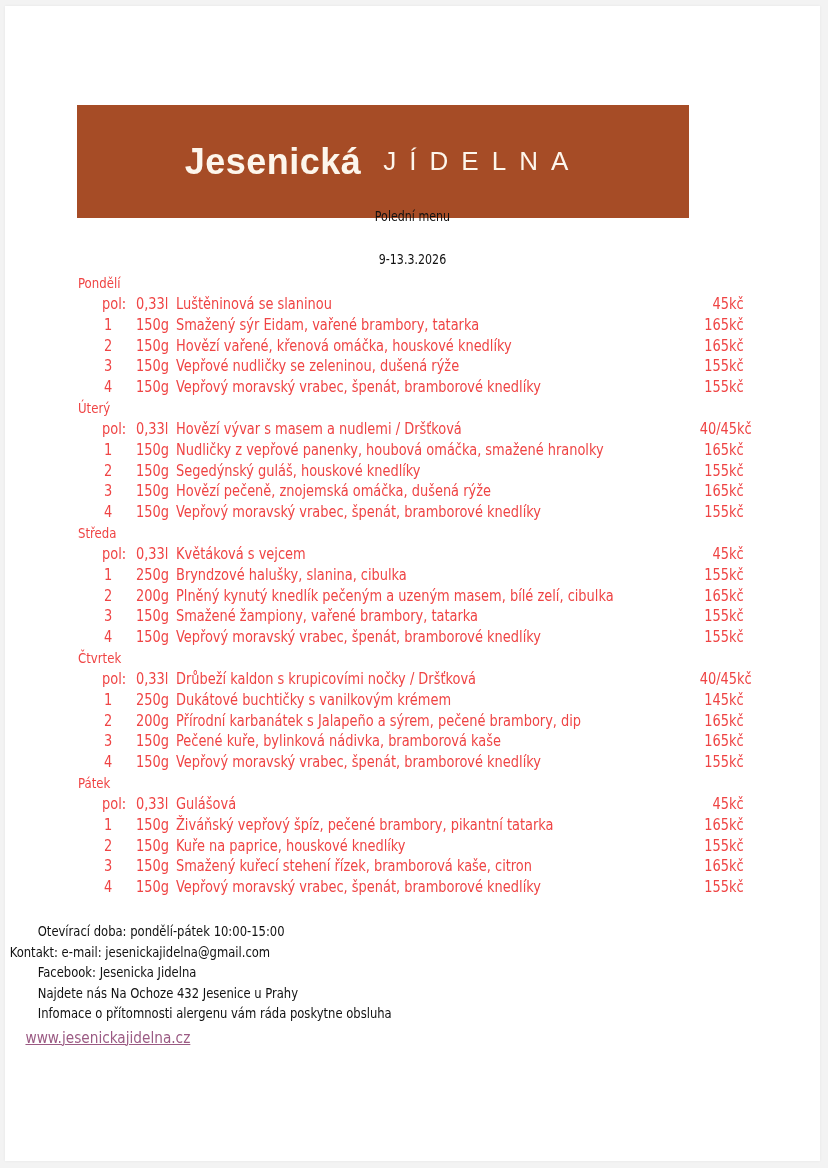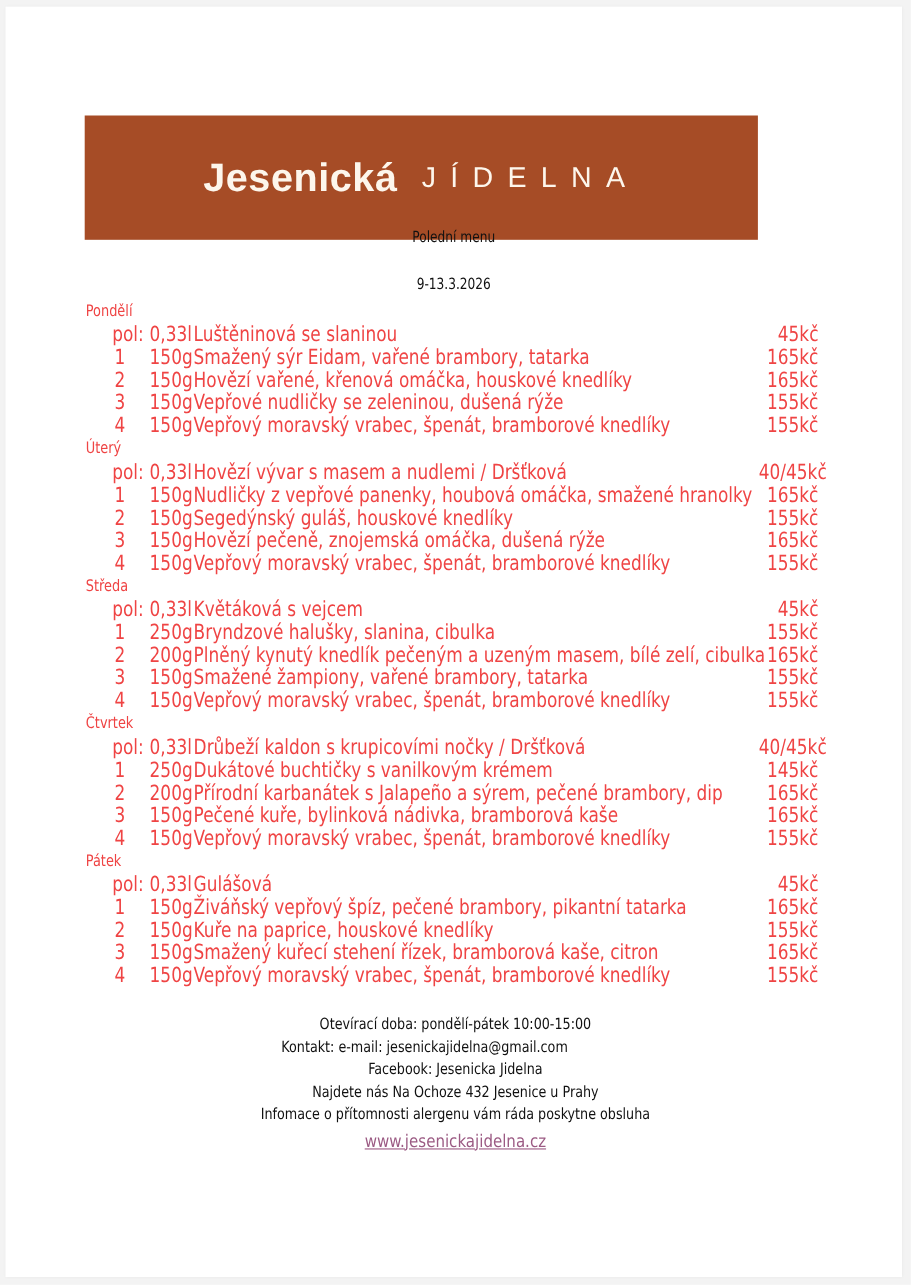--- a/index.html
+++ b/index.html
@@ -54,33 +54,33 @@
     color: #ef4444;
   }
   .day-heading {
     height: 21px; line-height: 21px;
     font-size: 14.5px;
     transform: scaleX(0.9); transform-origin: left;
   }
   .row {
     position: relative;
     height: 20.8px; line-height: 20.8px;
-    font-size: 19px;
+    font-size: 16px;
     white-space: nowrap;
     text-decoration: underline;
   }
   .row .lbl { position: absolute; left: 24px; transform: scaleX(0.9); transform-origin: left; }
   .row .num { position: absolute; left: 26px; transform: scaleX(0.9); transform-origin: left; }
   .row .qty { position: absolute; left: 58px; transform: scaleX(0.9); transform-origin: left; }
   .row .desc { position: absolute; left: 98px; transform: scaleX(0.9); transform-origin: left; }
   .row .price { position: absolute; right: 14px; transform: scaleX(0.9); transform-origin: right; text-align: right; }
   .row .price.wide { right: 6px; }
   .footer {
     position: absolute; left: 0; top: 915px; width: 818px;
-    text-align: center; color: #111;
+    color: #111;
   }
   .footer .fl {
     height: 20.5px; line-height: 20.5px;
     font-size: 14px;
     transform: scaleX(0.92);
   }
   .footer .web {
     margin-top: 4px;
     font-size: 16px;
     color: #9b5a83;

